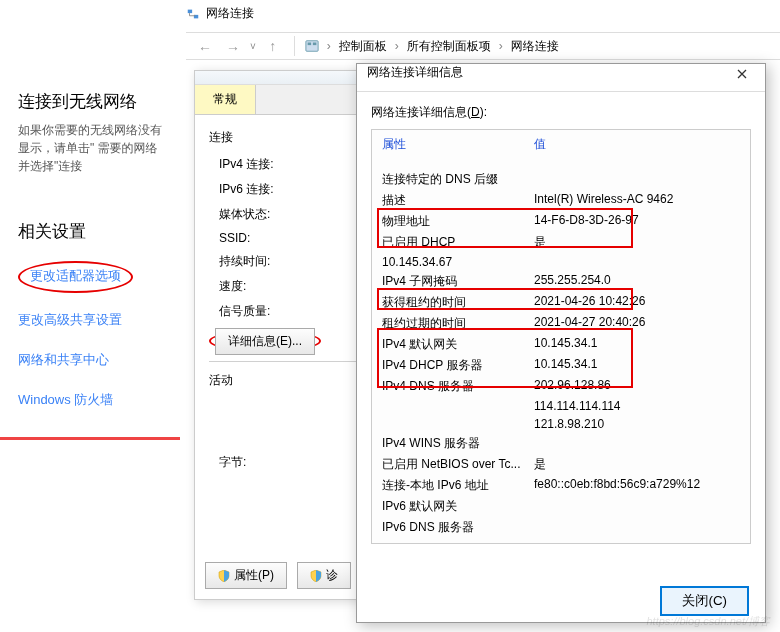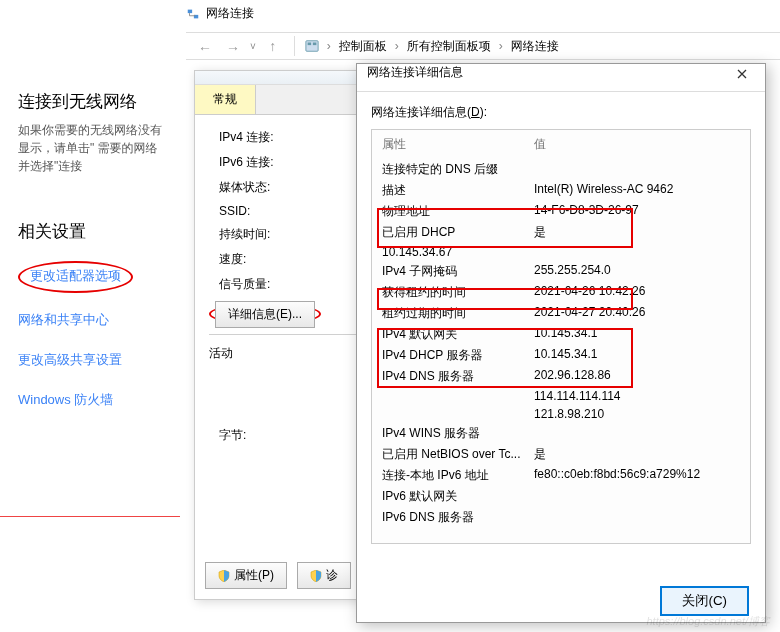--- a/index.html
+++ b/index.html
@@ -12,23 +12,23 @@
       overflow: hidden;
       position: relative;
       color: #000;
     }
     
     .left-panel {
       position: absolute;
       left: 0;
       top: 0;
       width: 180px;
-      height: 517px;
+      height: 440px;
       padding: 90px 18px 4px 18px;
-      border-bottom: 1px solid #ef4444;
+      border-bottom: 3px solid #ef4444;
     }
     .left-heading {
       font-size: 17px;
       font-weight: normal;
       margin-bottom: 8px;
     }
     .left-desc {
       font-size: 12px;
       color: #555;
       line-height: 1.5;
@@ -191,22 +191,22 @@
     .prop-panel {
       border: 1px solid #ccc;
       background: #fdfdfd;
       height: 415px;
       padding: 6px 10px 0 10px;
       position: relative;
     }
     .prop-header {
       display: flex;
       font-size: 12px;
-      color: #737373;
-      margin-bottom: 6px;
+      color: #1d4ed8;
+      margin-bottom: 16px;
     }
     .prop-header .col1 { width: 152px; }
     .prop-row {
       display: flex;
       font-size: 12px;
       padding: 2px 0;
       justify-content: flex-end;
     }
     .prop-row .pk { width: 152px; }
     .prop-row .pv { flex: 1; }
@@ -240,22 +240,22 @@
 <body>
 
 <div class="left-panel">
   <div class="left-heading">连接到无线网络</div>
   <div class="left-desc">如果你需要的无线网络没有显示，请单击" 需要的网络并选择"连接</div>
   <div class="left-sub">相关设置</div>
   <span class="circled">
     <a class="link" style="margin-bottom:0">更改适配器选项</a>
   </span>
   <div style="height:18px"></div>
+  <a class="link">更改高级共享设置</a>
   <a class="link">网络和共享中心</a>
-  <a class="link">更改高级共享设置</a>
   <a class="link">Windows 防火墙</a>
 </div>
 
 <div class="explorer-title">
   <span class="mini-icon">
     <svg viewBox="0 0 16 16">
         <rect x="2" y="3" width="5" height="4" fill="#4a90d9"></rect>
         <rect x="9" y="9" width="5" height="4" fill="#4a90d9"></rect>
         <path d="M4 7v3h6V9" stroke="#888" fill="none"></path>
       </svg>
@@ -283,20 +283,21 @@
   <span class="bread-sep">›</span>
   <span>网络连接</span>
 </div>
 
 <div class="status-dialog">
   <div class="status-header"></div>
   <div class="tabstrip">
     <div class="tab">常规</div>
   </div>
   <div class="status-body">
+    <div class="section-label">连接</div>
     <div class="row">
         <span class="label">IPv4 连接:</span>
       </div>
     <div class="row">
         <span class="label">IPv6 连接:</span>
       </div>
     <div class="row">
         <span class="label">媒体状态:</span>
       </div>
     <div class="row">

